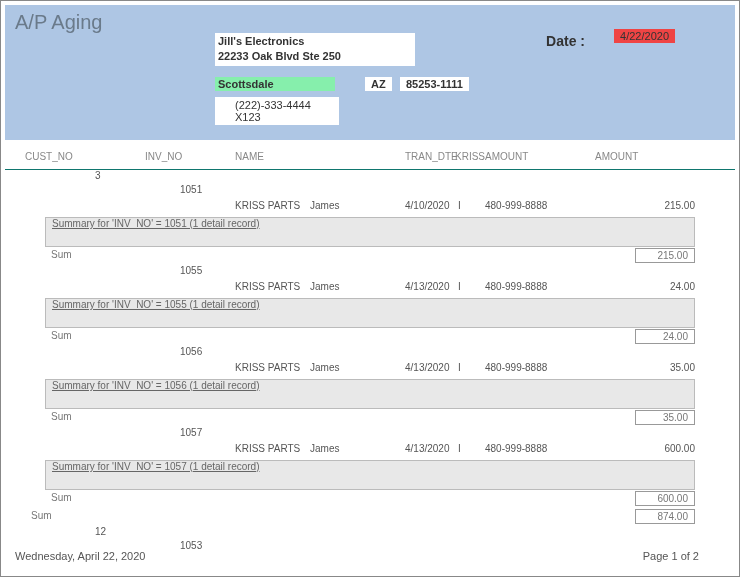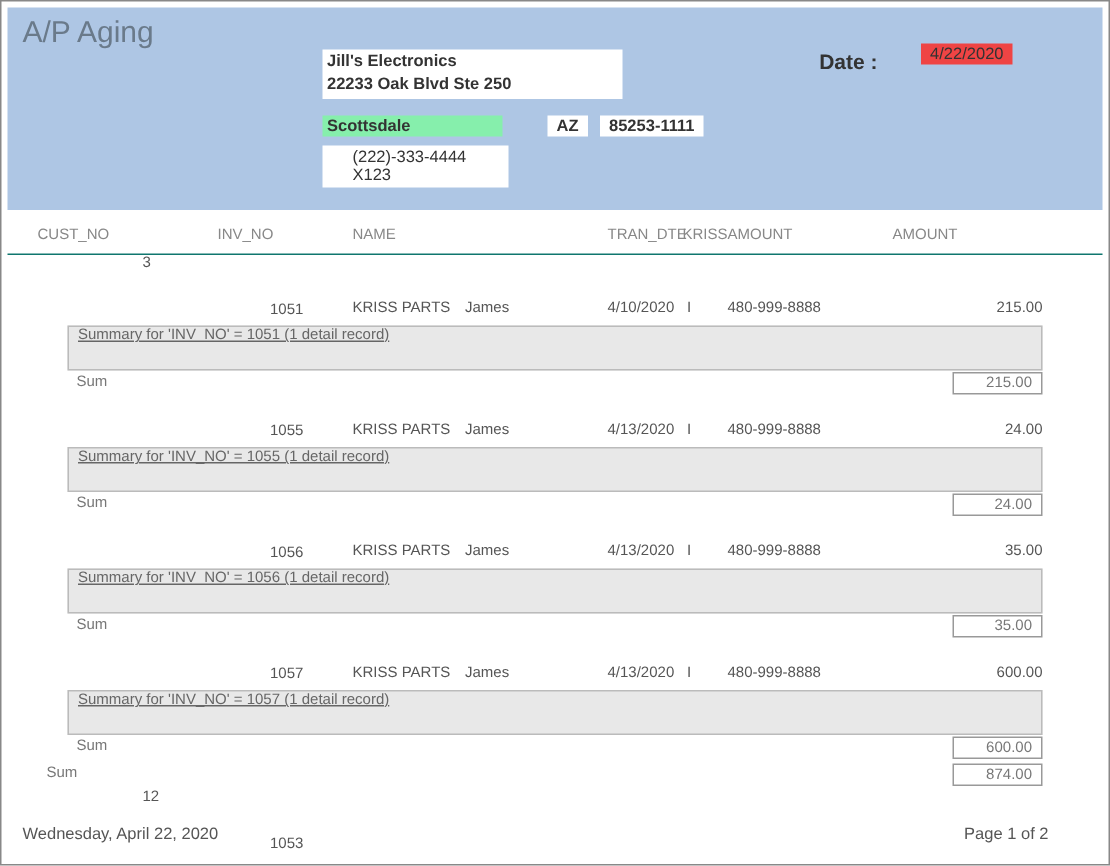--- a/index.html
+++ b/index.html
@@ -88,21 +88,21 @@
   .c-amount { left: 590px; }
 
   .body-area {
     margin: 0 4px;
     font-size: 10px;
     color: #555;
   }
   .cust-row { position: relative; height: 14px; }
   .cust-row .cust-val { position:absolute; left: 90px; top:0; }
   .inv-row { position: relative; height: 16px; }
-  .inv-row .inv-val { position:absolute; left:175px; top:17px;}
+  .inv-row .inv-val { position:absolute; left:175px; top:0;}
   .detail-row { position: relative; height: 16px; }
   .detail-row .name { position:absolute; left:230px; }
   .detail-row .fname { position:absolute; left:305px; }
   .detail-row .tran { position:absolute; left:400px; }
   .detail-row .code { position:absolute; left:453px; }
   .detail-row .phone { position:absolute; left:480px; }
   .detail-row .amount { position:absolute; right:40px; text-align:right; }
   .summary-bar {
     background: #e8e8e8;
     border: 1px solid #bbb;

